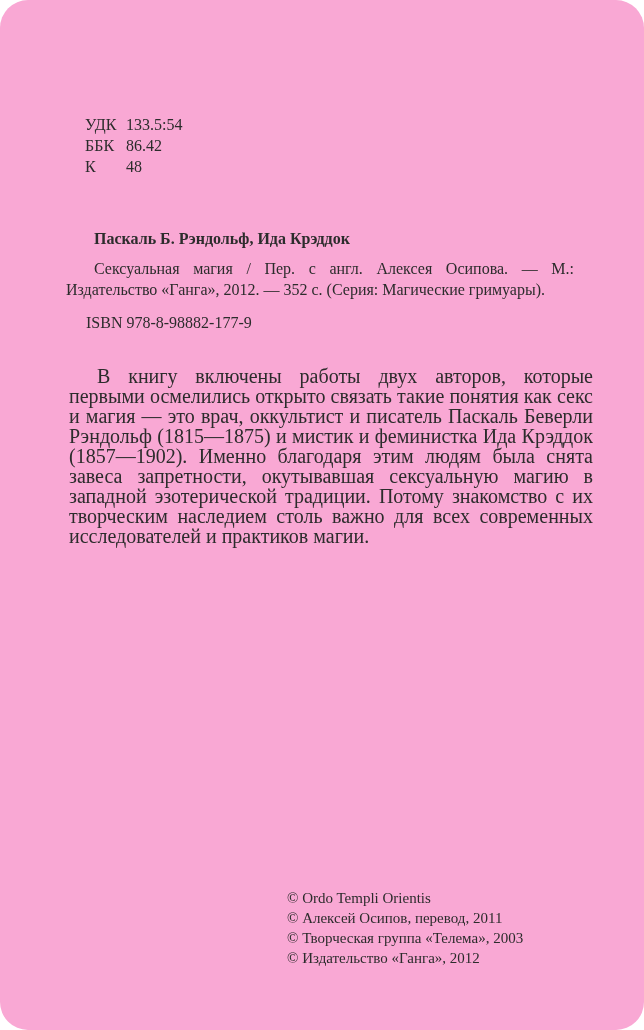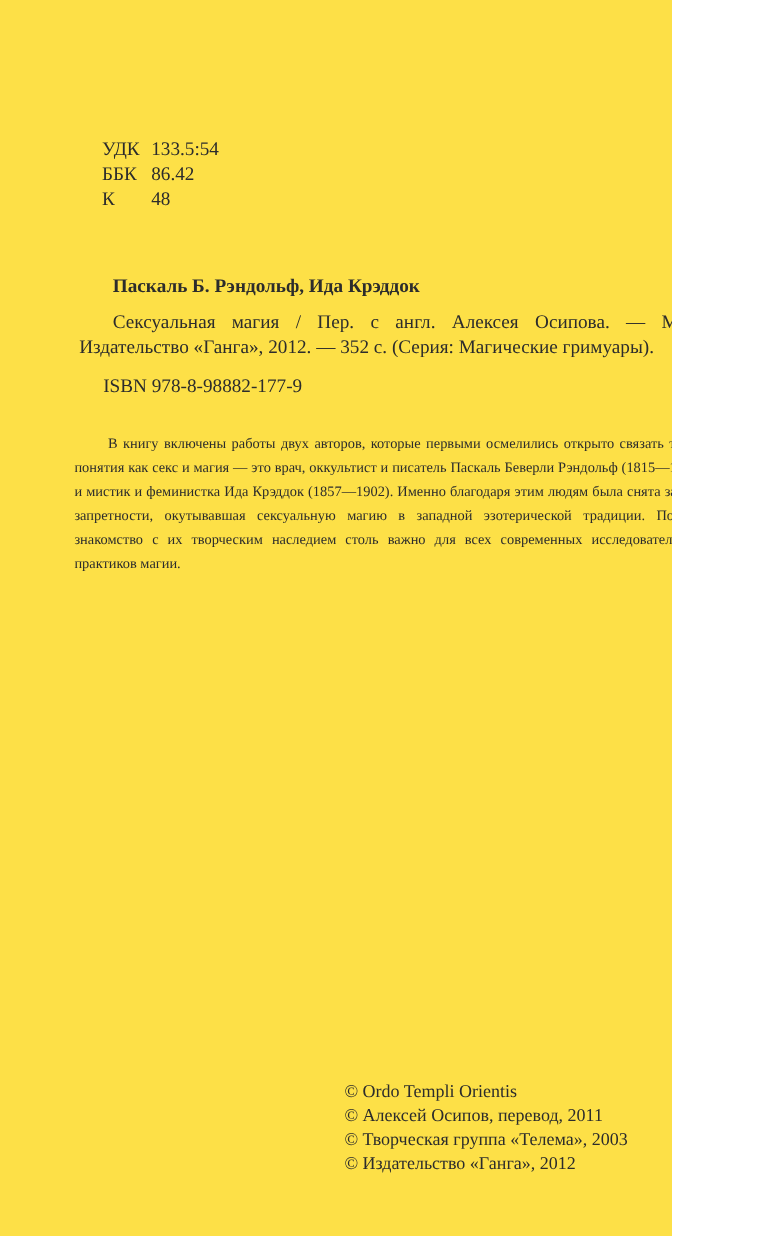--- a/index.html
+++ b/index.html
@@ -2,26 +2,27 @@
 <html lang="ru"><head>
 <meta charset="utf-8">
 <style>
   html, body {
     margin: 0;
     padding: 0;
     background: #ffffff;
   }
   .page {
     position: relative;
-    width: 560px;
+    width: 644px;
     height: 1030px;
-    background: #fde047;
+    background: #f9a8d4;
     color: #2c2c2c;
     font-family: "Liberation Serif", "DejaVu Serif", serif;
     overflow: hidden;
+    border-radius: 28px;
   }
 
   
   .codes {
     position: absolute;
     left: 85px;
     top: 114px;
     font-size: 16px;
     line-height: 21px;
   }
@@ -59,36 +60,35 @@
     font-size: 16px;
     line-height: 21px;
   }
 
   
   .annotation {
     position: absolute;
     left: 58px;
     top: 355px;
     width: 524px;
-    margin: 4px;
-    font-size: 12px;
+    margin: 11px;
+    font-size: 20px;
     line-height: 20px;
     text-align: justify;
     text-indent: 28px;
     hyphens: auto;
   }
 
   
   .copyrights {
     position: absolute;
     left: 287px;
     top: 888px;
     font-size: 15px;
     line-height: 20px;
-    margin-top: 12px;
   }
   .copyright-line { white-space: nowrap; }
 </style>
 </head>
 <body>
 
 <div class="page">
 
   <div class="codes">
     <div class="code-row">

